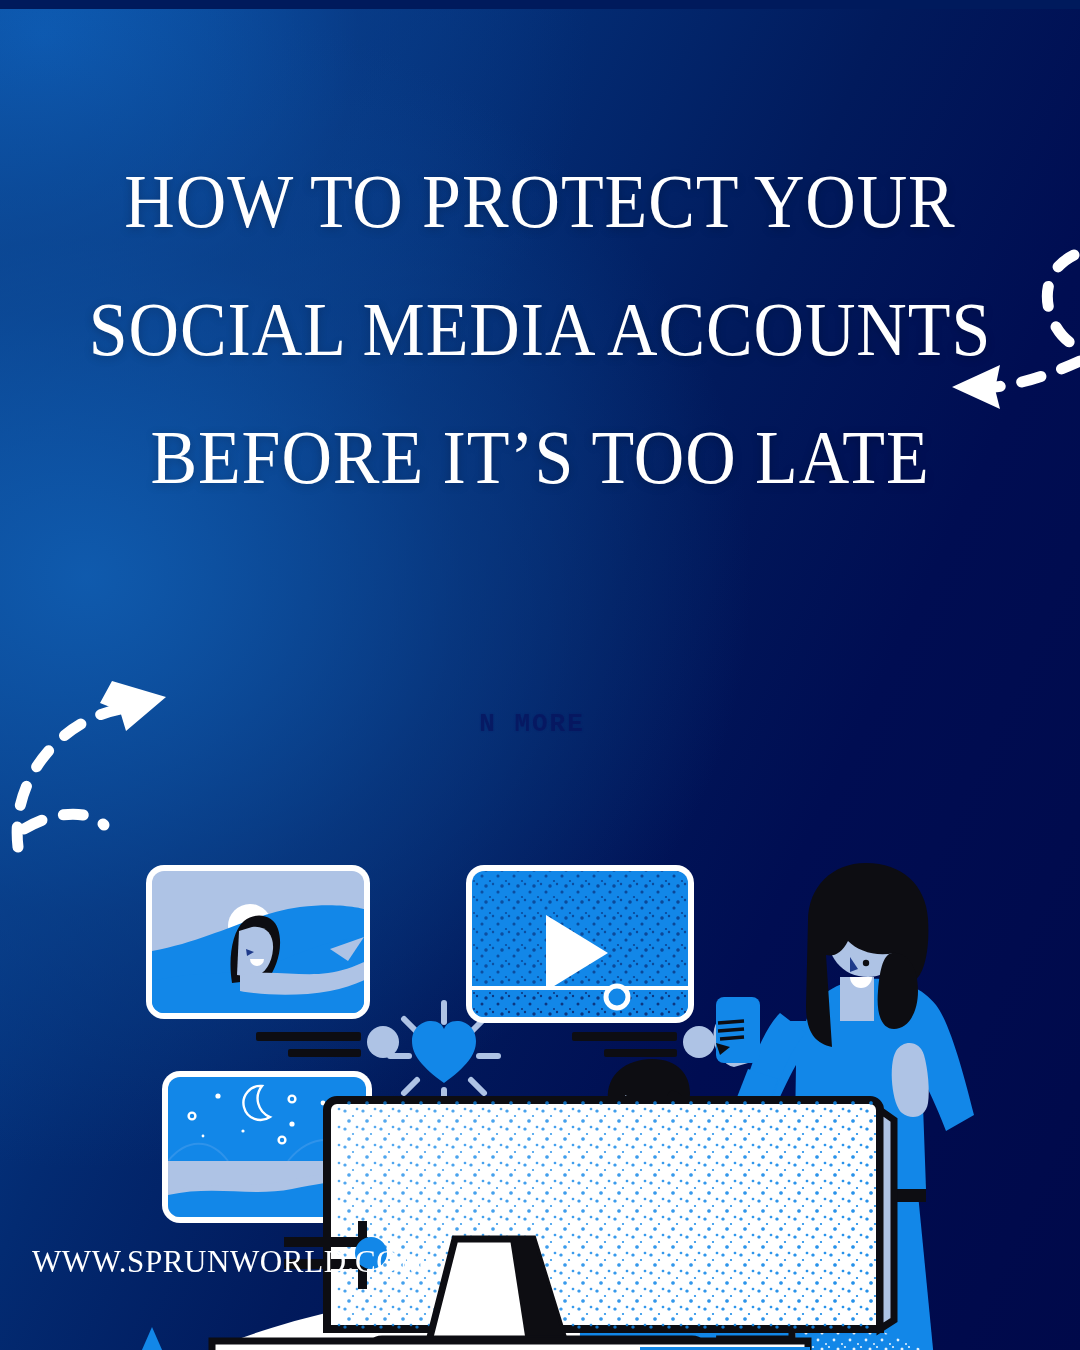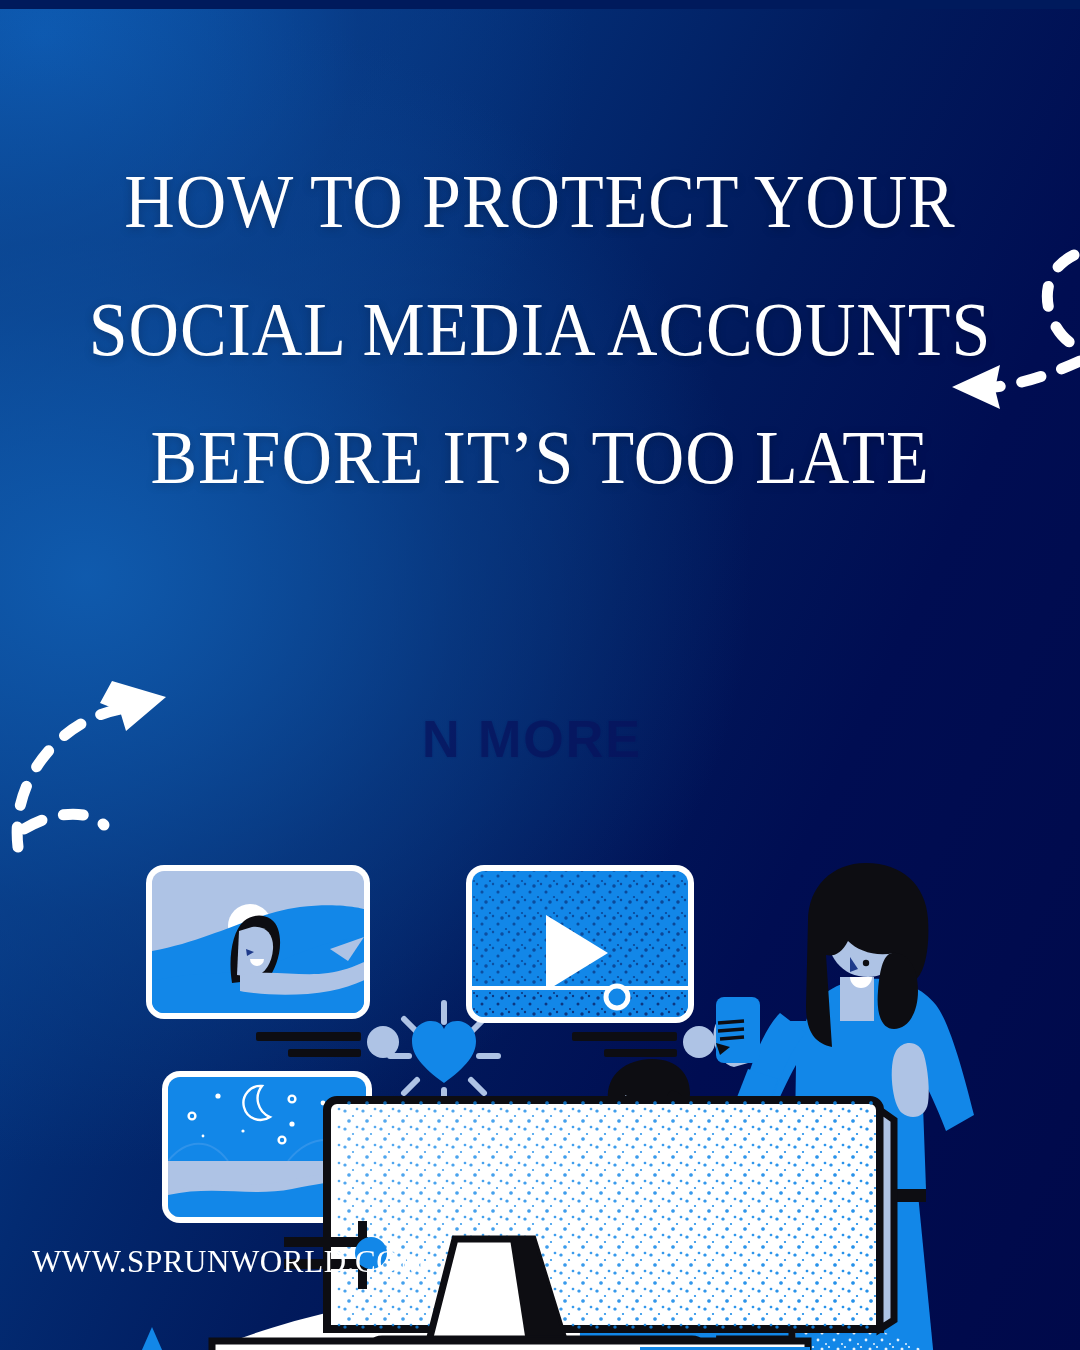--- a/index.html
+++ b/index.html
@@ -27,22 +27,22 @@
     letter-spacing:1px;
     font-weight:400;
     transform:scaleX(0.92);
     text-shadow:0 2px 10px rgba(0,0,0,0.22);
     white-space:nowrap;
   }
   .title .ln{display:block;}
   
   .ghost{
     position:absolute;left:0;right:16px;top:700px;text-align:center;
-    font-family:Liberation Sans, sans-serif;
-    font-weight:bold;font-size:52px;letter-spacing:2px;
+    font-family:Liberation Mono, monospace;
+    font-weight:bold;font-size:26px;letter-spacing:2px;
     color:rgba(8,18,92,0.92);
     text-shadow:0 0 2px rgba(10,24,100,0.5);
     opacity:.75;
   }
   
   .url{
     position:absolute;left:32px;top:1235px;
     color:#ffffff;
     font-family:"Liberation Serif","DejaVu Serif",serif;
     font-size:31px;letter-spacing:.6px;

